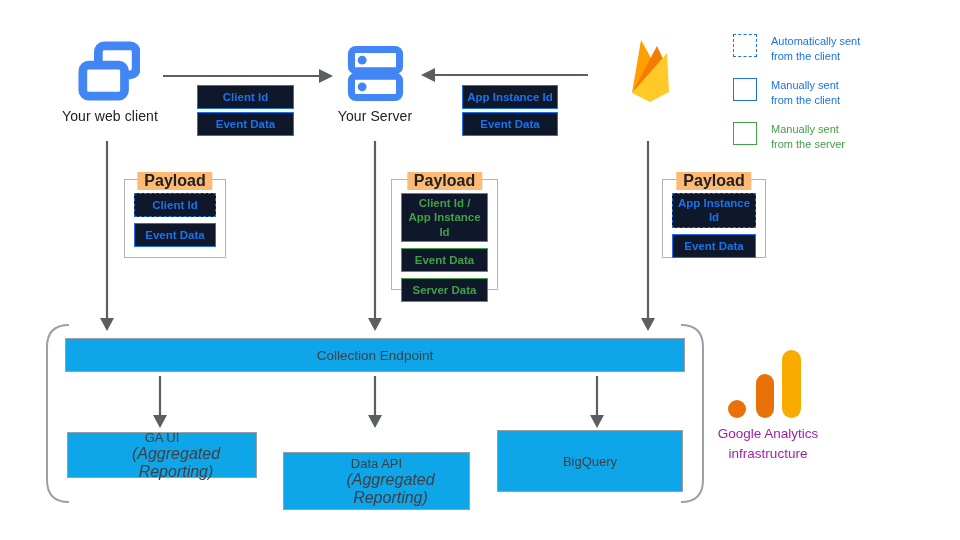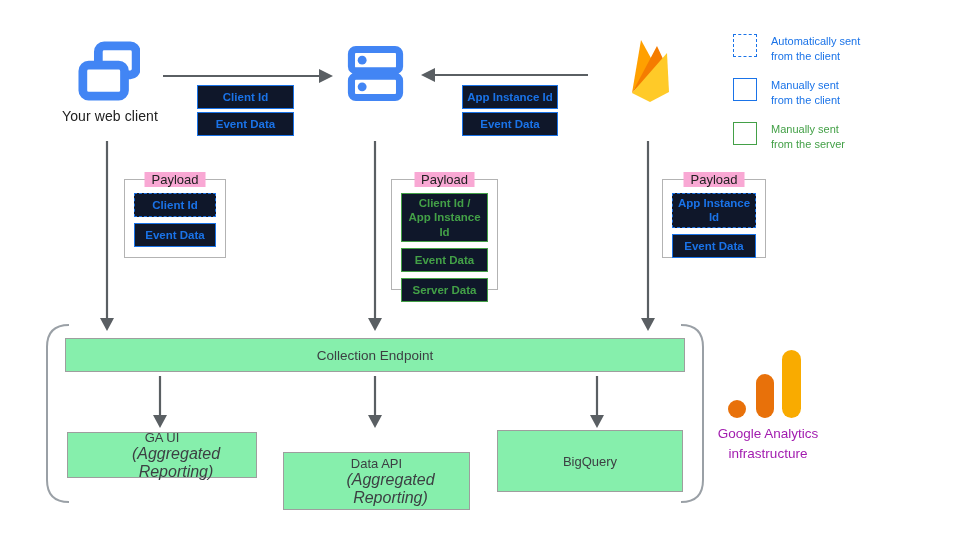--- a/index.html
+++ b/index.html
@@ -17,33 +17,33 @@
          font-size:11.5px; font-weight:bold; text-align:center; line-height:1.25; }
   .dashed-blue { border:1.6px dashed #1a73e8; color:#1a73e8; }
   .solid-blue  { border:1.6px solid #1a73e8; color:#1a73e8; }
   .solid-green { border:1.6px solid #43a047; color:#43a047; }
 
   .tag-stack .tag { width:100%; height:24px; margin-bottom:3px; }
 
   
   .payload { border:1px solid #b3b3b3; background:#fff; }
   .payload .ptitle { position:absolute; top:-8px; left:50%; transform:translateX(-50%);
-                     background:#f9a8d4; padding:0 7px; font-size:13px; font-weight:normal; color:#212121; white-space:nowrap; }
+                     background:#fdba74; padding:0 7px; font-size:16px; font-weight:bold; color:#212121; white-space:nowrap; }
   .payload .items { position:absolute; left:9px; right:9px; top:13px; display:flex; flex-direction:column; gap:6px; }
   .payload .items .tag { min-height:24px; padding:2px 2px; }
 
   
   .legend-row { position:absolute; left:733px; display:flex; align-items:flex-start; gap:14px; }
   .lg-box { width:24px; height:23px; background:#fff; flex:0 0 auto; }
   .lg-text { font-size:11px; line-height:1.35; }
   .lg-blue { color:#1a73e8; }
   .lg-green { color:#43a047; }
 
   
-  .plainbox { border:1px solid #9e9e9e; background:#86efac; display:flex; flex-direction:column;
+  .plainbox { border:1px solid #9e9e9e; background:#0ea5e9; display:flex; flex-direction:column;
               align-items:center; justify-content:center; text-align:center; color:#3c4043; }
   .plainbox .t { font-size:13px; }
   .plainbox .s { font-size:16px; font-style:italic;margin-left:28px; }
   #endpoint-box { font-size:13.5px; }
 
   .caption { font-size:13.5px; color:#a21caf; text-align:center; line-height:1.45; }
 
   svg { display:block; }
 </style>
 </head>
@@ -98,20 +98,21 @@
     <rect x="5" y="26" width="43" height="32" rx="6" fill="#fff" stroke="#4285f4" stroke-width="9"></rect>
   </svg>
   <div class="abs node-label" style="left:40px;top:108px;width:140px">Your web client</div>
 
   <svg class="abs" style="left:347px;top:45px" width="57" height="57" viewBox="0 0 64 64">
     <rect x="5" y="5" width="54" height="24" rx="5" fill="#fff" stroke="#4285f4" stroke-width="8"></rect>
     <circle cx="17" cy="17" r="5" fill="#4285f4"></circle>
     <rect x="5" y="35" width="54" height="24" rx="5" fill="#fff" stroke="#4285f4" stroke-width="8"></rect>
     <circle cx="17" cy="47" r="5" fill="#4285f4"></circle>
   </svg>
+  <div class="abs node-label" style="left:305px;top:108px;width:140px">Your Server</div>
 
   <svg class="abs" style="left:620px;top:36px" width="58" height="72" viewBox="0 0 58 72">
     <polygon points="12,57 21,4 32,24" fill="#ffa000"></polygon>
     <polygon points="12,57 37,10 44,25" fill="#f57c00"></polygon>
     <polygon points="12,57 47,17 49,56 30,66" fill="#ffca28"></polygon>
   </svg>
 
   <div class="abs tag-stack" style="left:197px;top:85px;width:97px">
     <div class="tag solid-blue">Client Id</div>
     <div class="tag solid-blue">Event Data</div>

